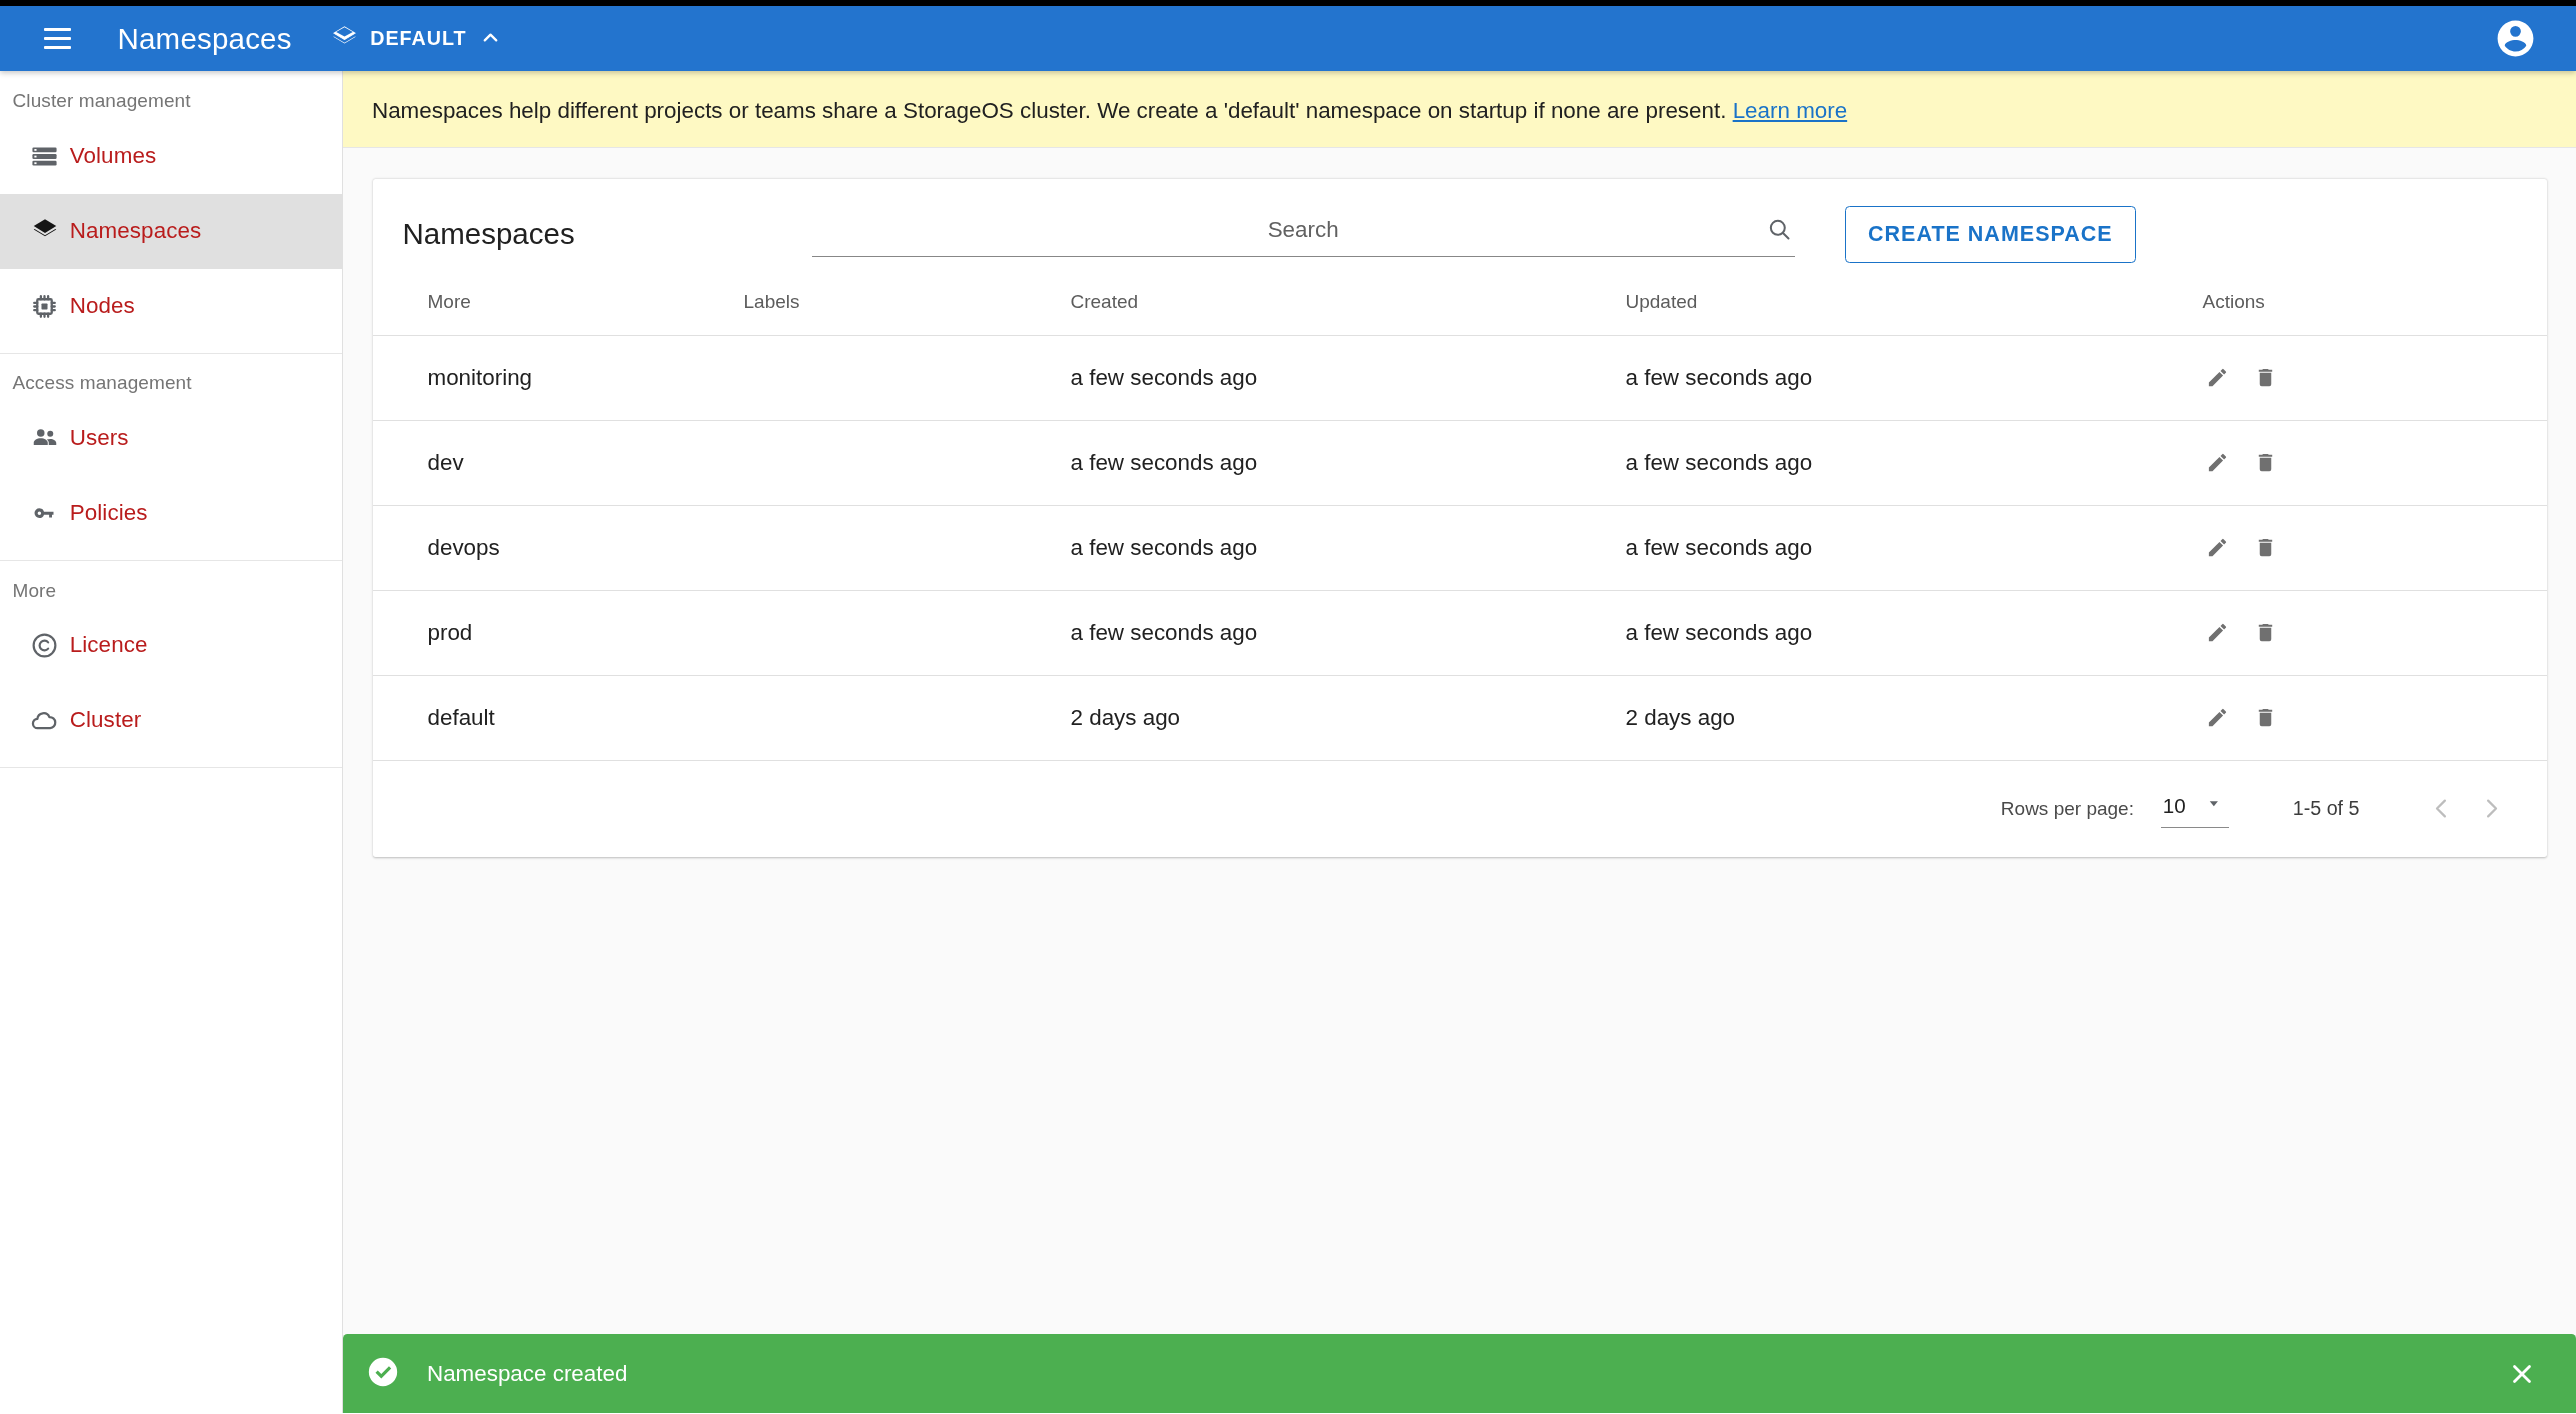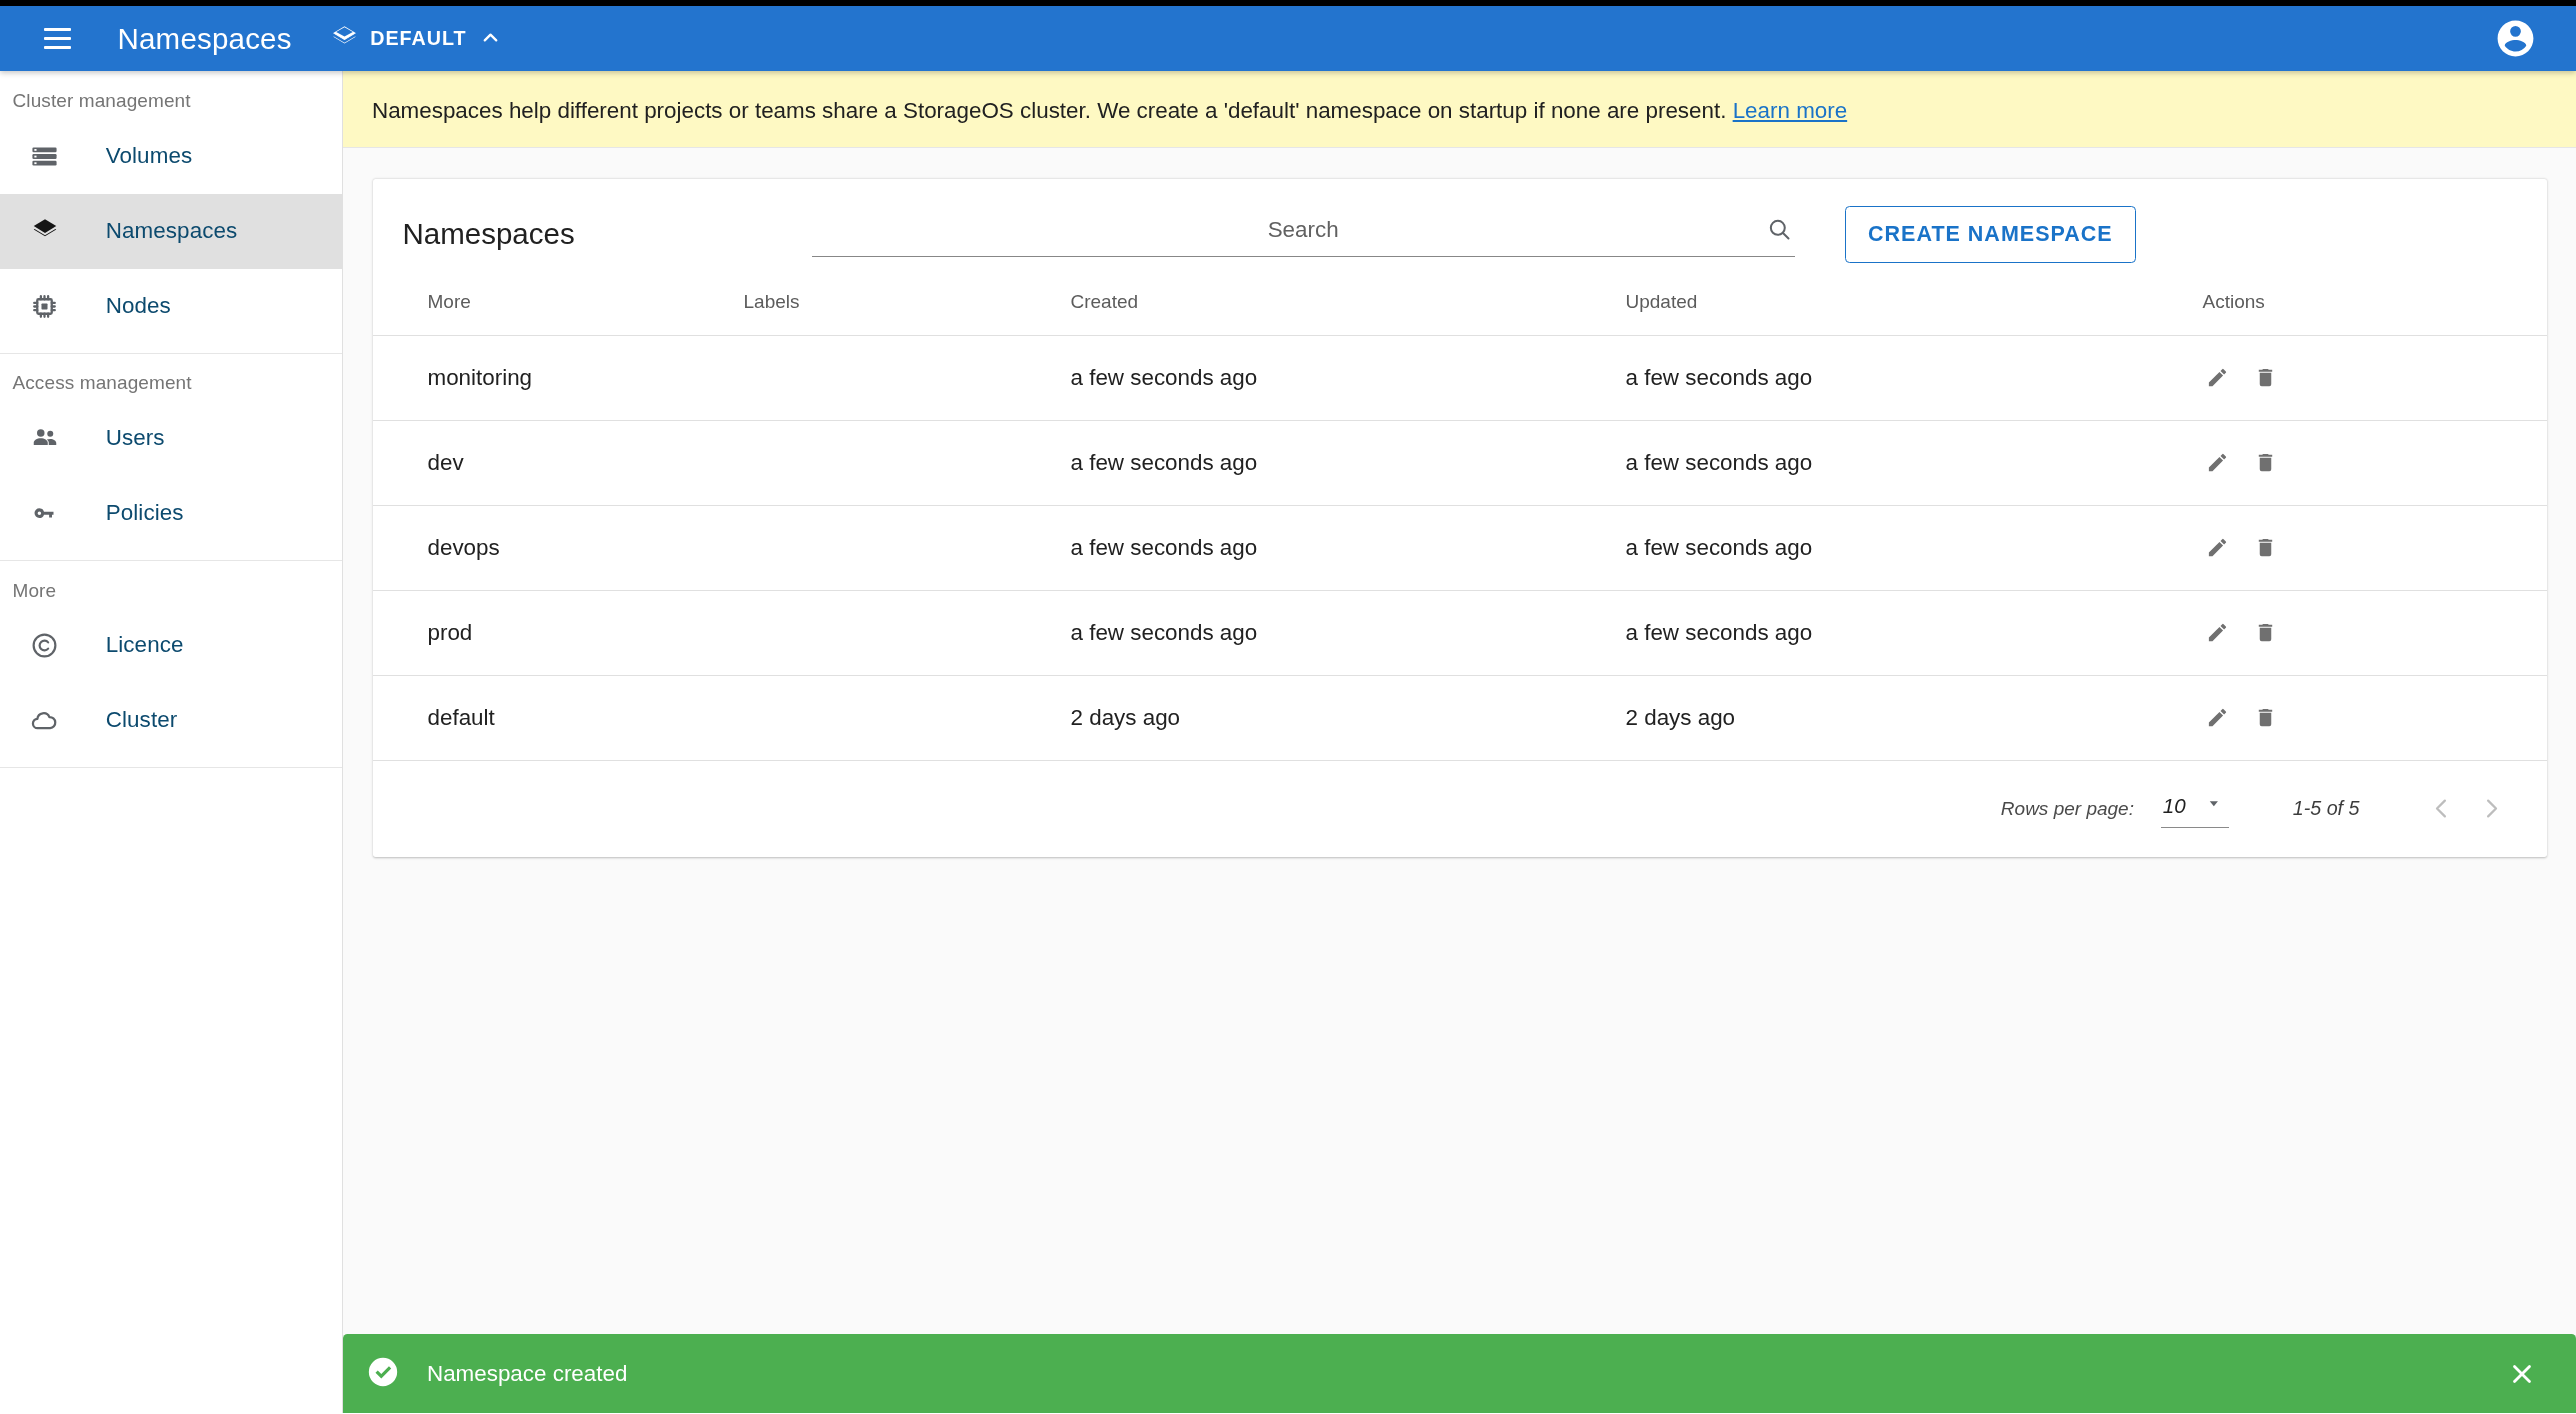--- a/index.html
+++ b/index.html
@@ -73,22 +73,21 @@
     padding-left: 19.7px;
     cursor: pointer;
     color: #212121;
   }
   .nav-item .nav-ico {
     width: 50px; min-width: 50px; display:flex; align-items:center; justify-content:center;
     color: #5f6368;
   }
   .nav-item .nav-label {
     font-size: 22.4px;
-    margin-left: 36px;
-    color: #0c4a6e;
+    color: #b91c1c;
     letter-spacing: 0.1px;
   }
   .nav-item.active { background: #e0e0e0; }
   .nav-item.active .nav-ico { color: #151515; }
   .nav-divider { height: 0.9px; background: #e6e6e6; margin: 9px 0 0 0; }
 
   
   .main {
     flex: 1 1 auto;
     background: #fafafa;
@@ -179,21 +178,21 @@
   .col-labels { width: 327px; }
   .col-created { width: 555px; }
   .col-updated { width: 577px; }
   .col-actions { }
   .actions-cell { display: flex; align-items: center; gap: 18px; }
   .icon-btn { color: #707070; cursor: pointer; display:inline-flex; align-items:center; justify-content:center; width: 30px; height: 30px;}
 
   .paginator {
     display: flex; align-items: center; justify-content: flex-end;
     gap: 0; padding: 23px 30px 23px 30px;
-    font-size: 19px; color: #4a4a4a; font-style: italic;
+    font-size: 19px; color: #4a4a4a;
   }
   .pg-label { margin-right: 27px; }
   .pg-select {
     display: flex; align-items: center; gap: 18px;
     border-bottom: 1.8px solid #8a8a8a;
     padding: 3.6px 5.4px 9px 1.8px;
     cursor: pointer;
     font-size: 20.6px; color: #212121;
     min-width: 59px;
   }

